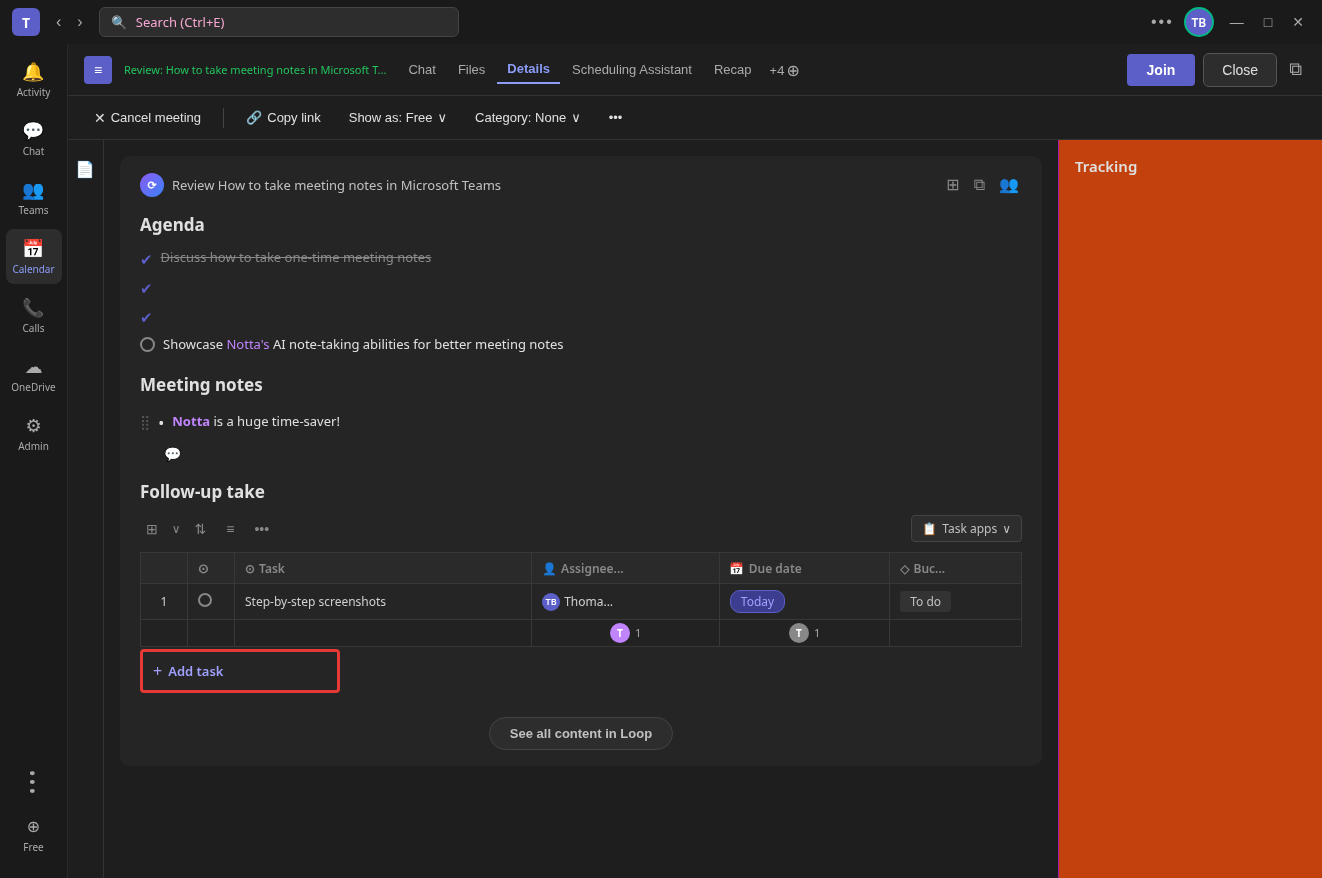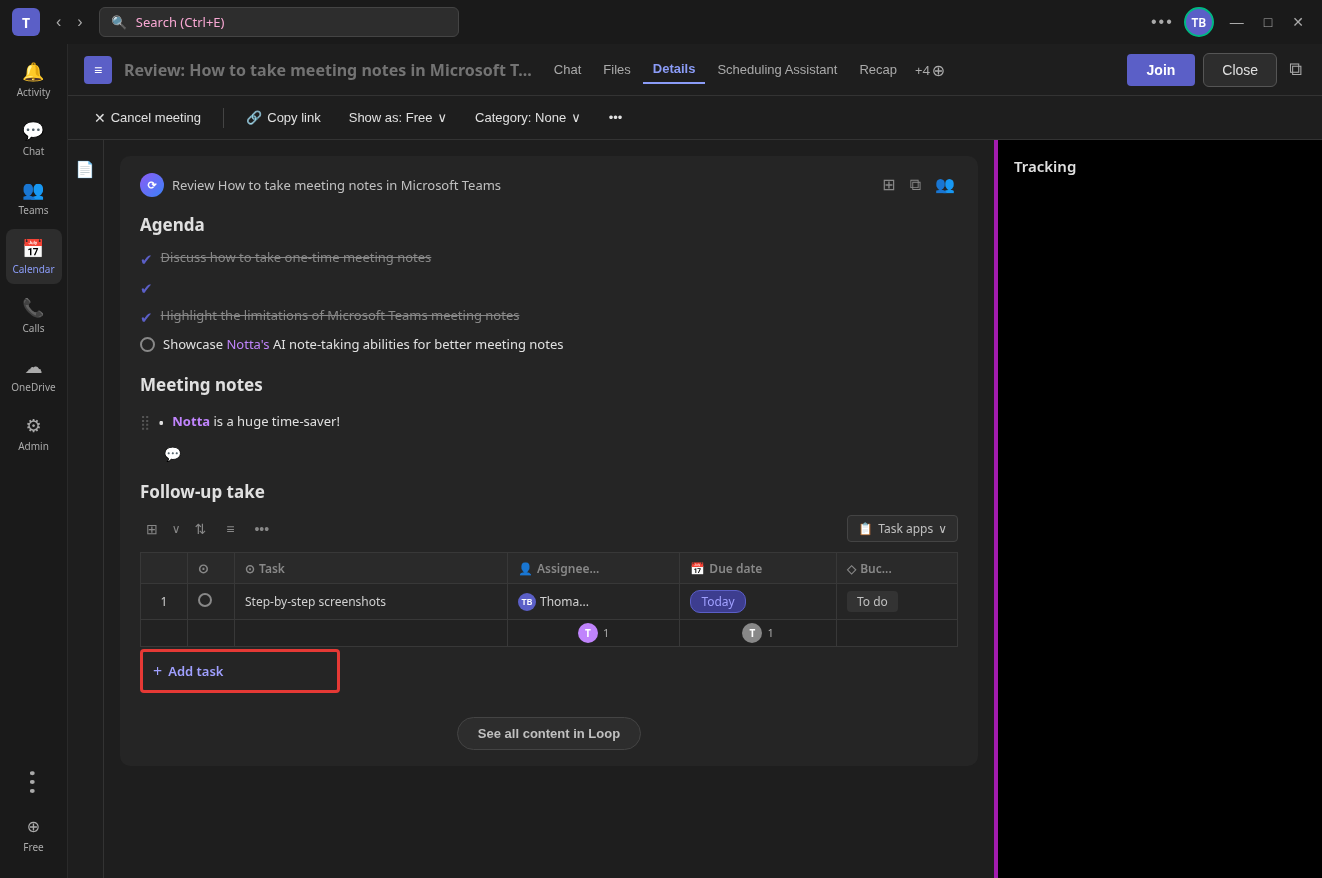--- a/index.html
+++ b/index.html
@@ -124,21 +124,21 @@
       flex-shrink: 0;
     }
     .meeting-icon {
       width: 28px; height: 28px;
       background: #5b5fc7;
       border-radius: 4px;
       display: flex; align-items: center; justify-content: center;
       font-size: 14px; color: white; flex-shrink: 0;
     }
     .meeting-title {
-      font-size: 16px; font-weight: 700; color: #737373;
+      font-size: 11px; font-weight: 400; color: #22c55e;
       flex: 0 0 auto; max-width: 480px;
       white-space: nowrap; overflow: hidden; text-overflow: ellipsis;
     }
     .meeting-tabs {
       display: flex; align-items: center; gap: 2px; flex: 1;
     }
     .meeting-tab {
       padding: 6px 10px; font-size: 13px; color: #aaa;
       border-radius: 4px; cursor: pointer; border: none;
       background: none; white-space: nowrap;
@@ -201,23 +201,23 @@
     
     .notes-panel {
       flex: 1;
       overflow-y: auto;
       padding: 16px;
       background: #1e1e1e;
     }
 
     
     .tracking-panel {
-      width: 328px;
-      background: #000000;
-      border-left: 4px solid #a21caf;
+      width: 264px;
+      background: #c2410c;
+      border-left: 1px solid #a21caf;
       padding: 16px;
       flex-shrink: 0;
     }
     .tracking-title {
       font-size: 15px; font-weight: 600; color: #e0e0e0;
     }
 
     
     .note-sidebar {
       width: 36px;
@@ -562,21 +562,20 @@
           <ul class="agenda-list">
             <li class="agenda-item strikethrough">
               <span class="check-icon">✔</span>
               <span class="item-text">Discuss how to take one-time meeting notes</span>
             </li>
             <li class="agenda-item strikethrough">
               <span class="check-icon">✔</span>
             </li>
             <li class="agenda-item strikethrough">
               <span class="check-icon">✔</span>
-              <span class="item-text">Highlight the limitations of Microsoft Teams meeting notes</span>
             </li>
             <li class="agenda-item">
               <span class="circle-icon"></span>
               <span class="item-text">
                 Showcase <a class="notta-link">Notta's</a> AI note-taking abilities for better meeting notes
               </span>
             </li>
           </ul>
 
           <div class="meeting-notes-section">

